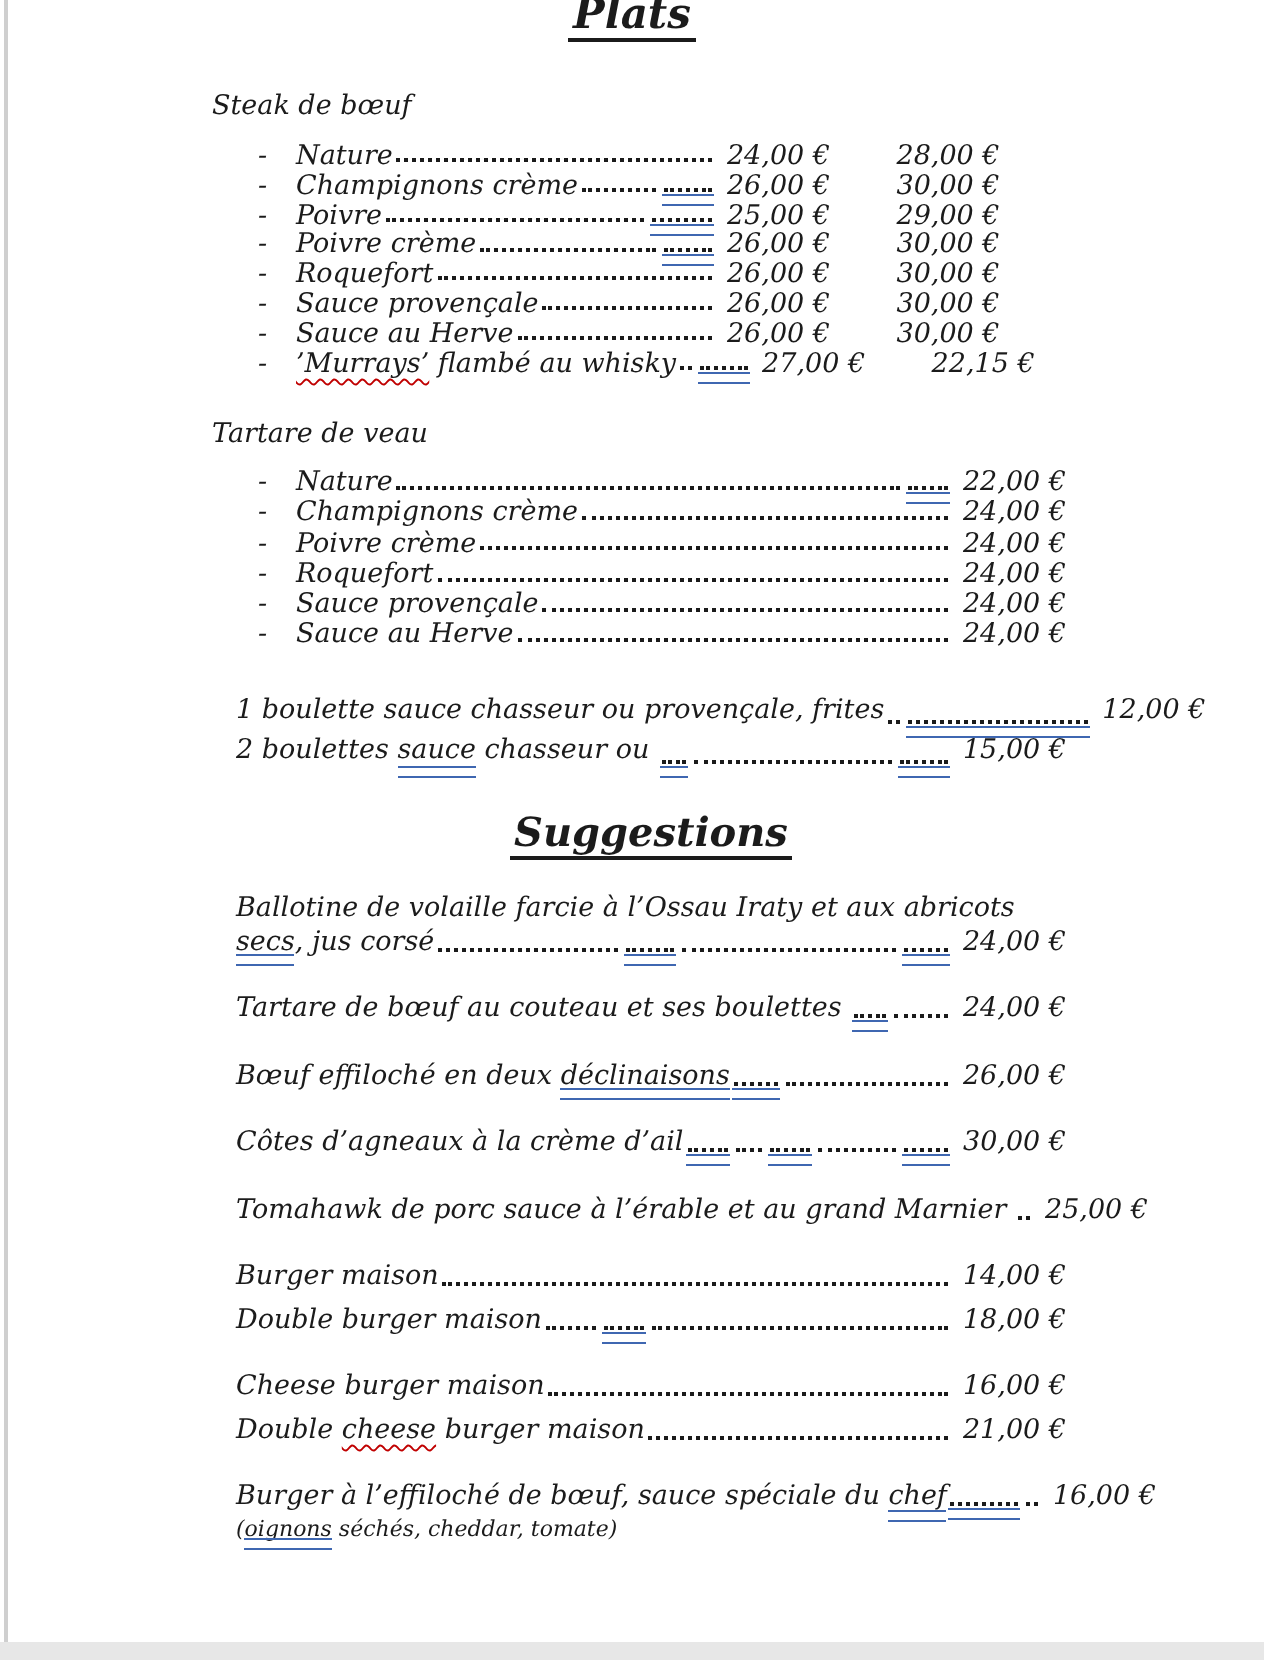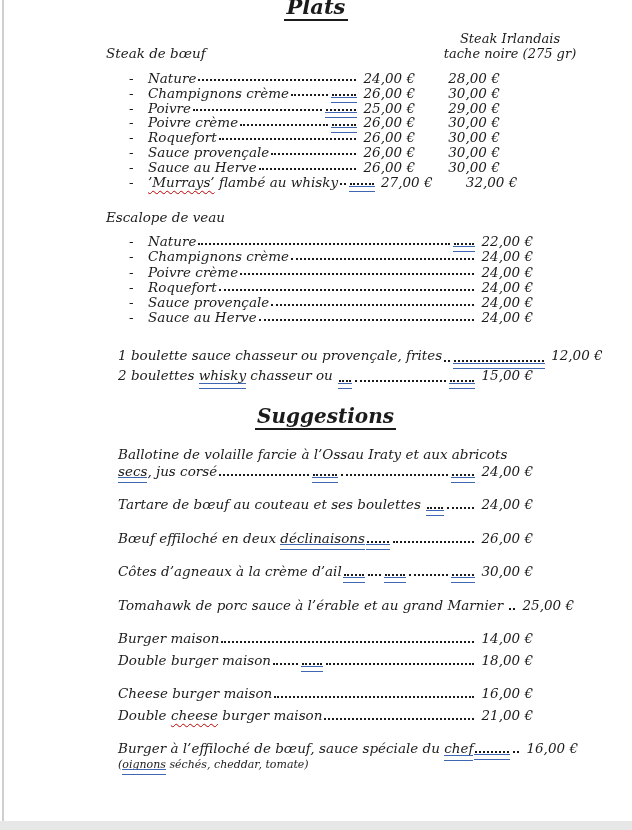--- a/index.html
+++ b/index.html
@@ -75,24 +75,20 @@
 </head>
 <body>
 
 <div class="page">
   <div class="edge"></div>
 
   <div class="doc-title">
     <span>Plats</span>
   </div>
 
-  <div class="rhead">
-    <div>Steak Irlandais</div>
-    <div>tache noire (275 gr)</div>
-  </div>
 
   <div class="shead" id="steak-header">Steak de bœuf</div>
   <div class="rows" id="steak-rows">
       <div class="row">
         <span class="dash">-</span>
         <span class="name">Nature</span>
         <span class="ld p"></span>
         <span class="price">24,00 €</span>
         <span class="p2">28,00 €</span>
       </div>
@@ -141,25 +137,25 @@
         <span class="price">26,00 €</span>
         <span class="p2">30,00 €</span>
       </div>
       <div class="row">
         <span class="dash">-</span>
         <span class="name spell">’Murrays’</span>
         <span class="name"> flambé au whisky</span>
         <span class="ld p"></span>
         <span class="ld g" style="width: 24px;"></span>
         <span class="price">27,00 €</span>
-        <span class="p2">32,00 €</span>
+        <span class="p2">22,15 €</span>
       </div>
     </div>
 
-  <div class="shead" id="veau-header">Escalope de veau</div>
+  <div class="shead" id="veau-header">Tartare de veau</div>
   <div class="rows" id="veau-rows">
       <div class="row">
         <span class="dash">-</span>
         <span class="name">Nature</span>
         <span class="ld p"></span>
         <span class="ld g" style="width: 20px;"></span>
         <span class="price">22,00 €</span>
       </div>
       <div class="row">
         <span class="dash">-</span>
@@ -195,21 +191,21 @@
 
   <div class="rows" id="boulettes-rows">
       <div class="row">
         <span class="name">1 boulette sauce chasseur ou provençale, frites</span>
         <span class="ld p"></span>
         <span class="ld g" style="width: 90px;"></span>
         <span class="price">12,00 €</span>
       </div>
       <div class="row">
         <span class="name">2 boulettes </span>
-        <span class="name gram">whisky</span>
+        <span class="name gram">sauce</span>
         <span class="name"> chasseur ou </span>
         <span class="ld g" style="width: 12px;"></span>
         <span class="ld p"></span>
         <span class="ld g" style="width: 24px;"></span>
         <span class="price">15,00 €</span>
       </div>
     </div>
 
   <div class="sugg-title">
     <span>Suggestions</span>

